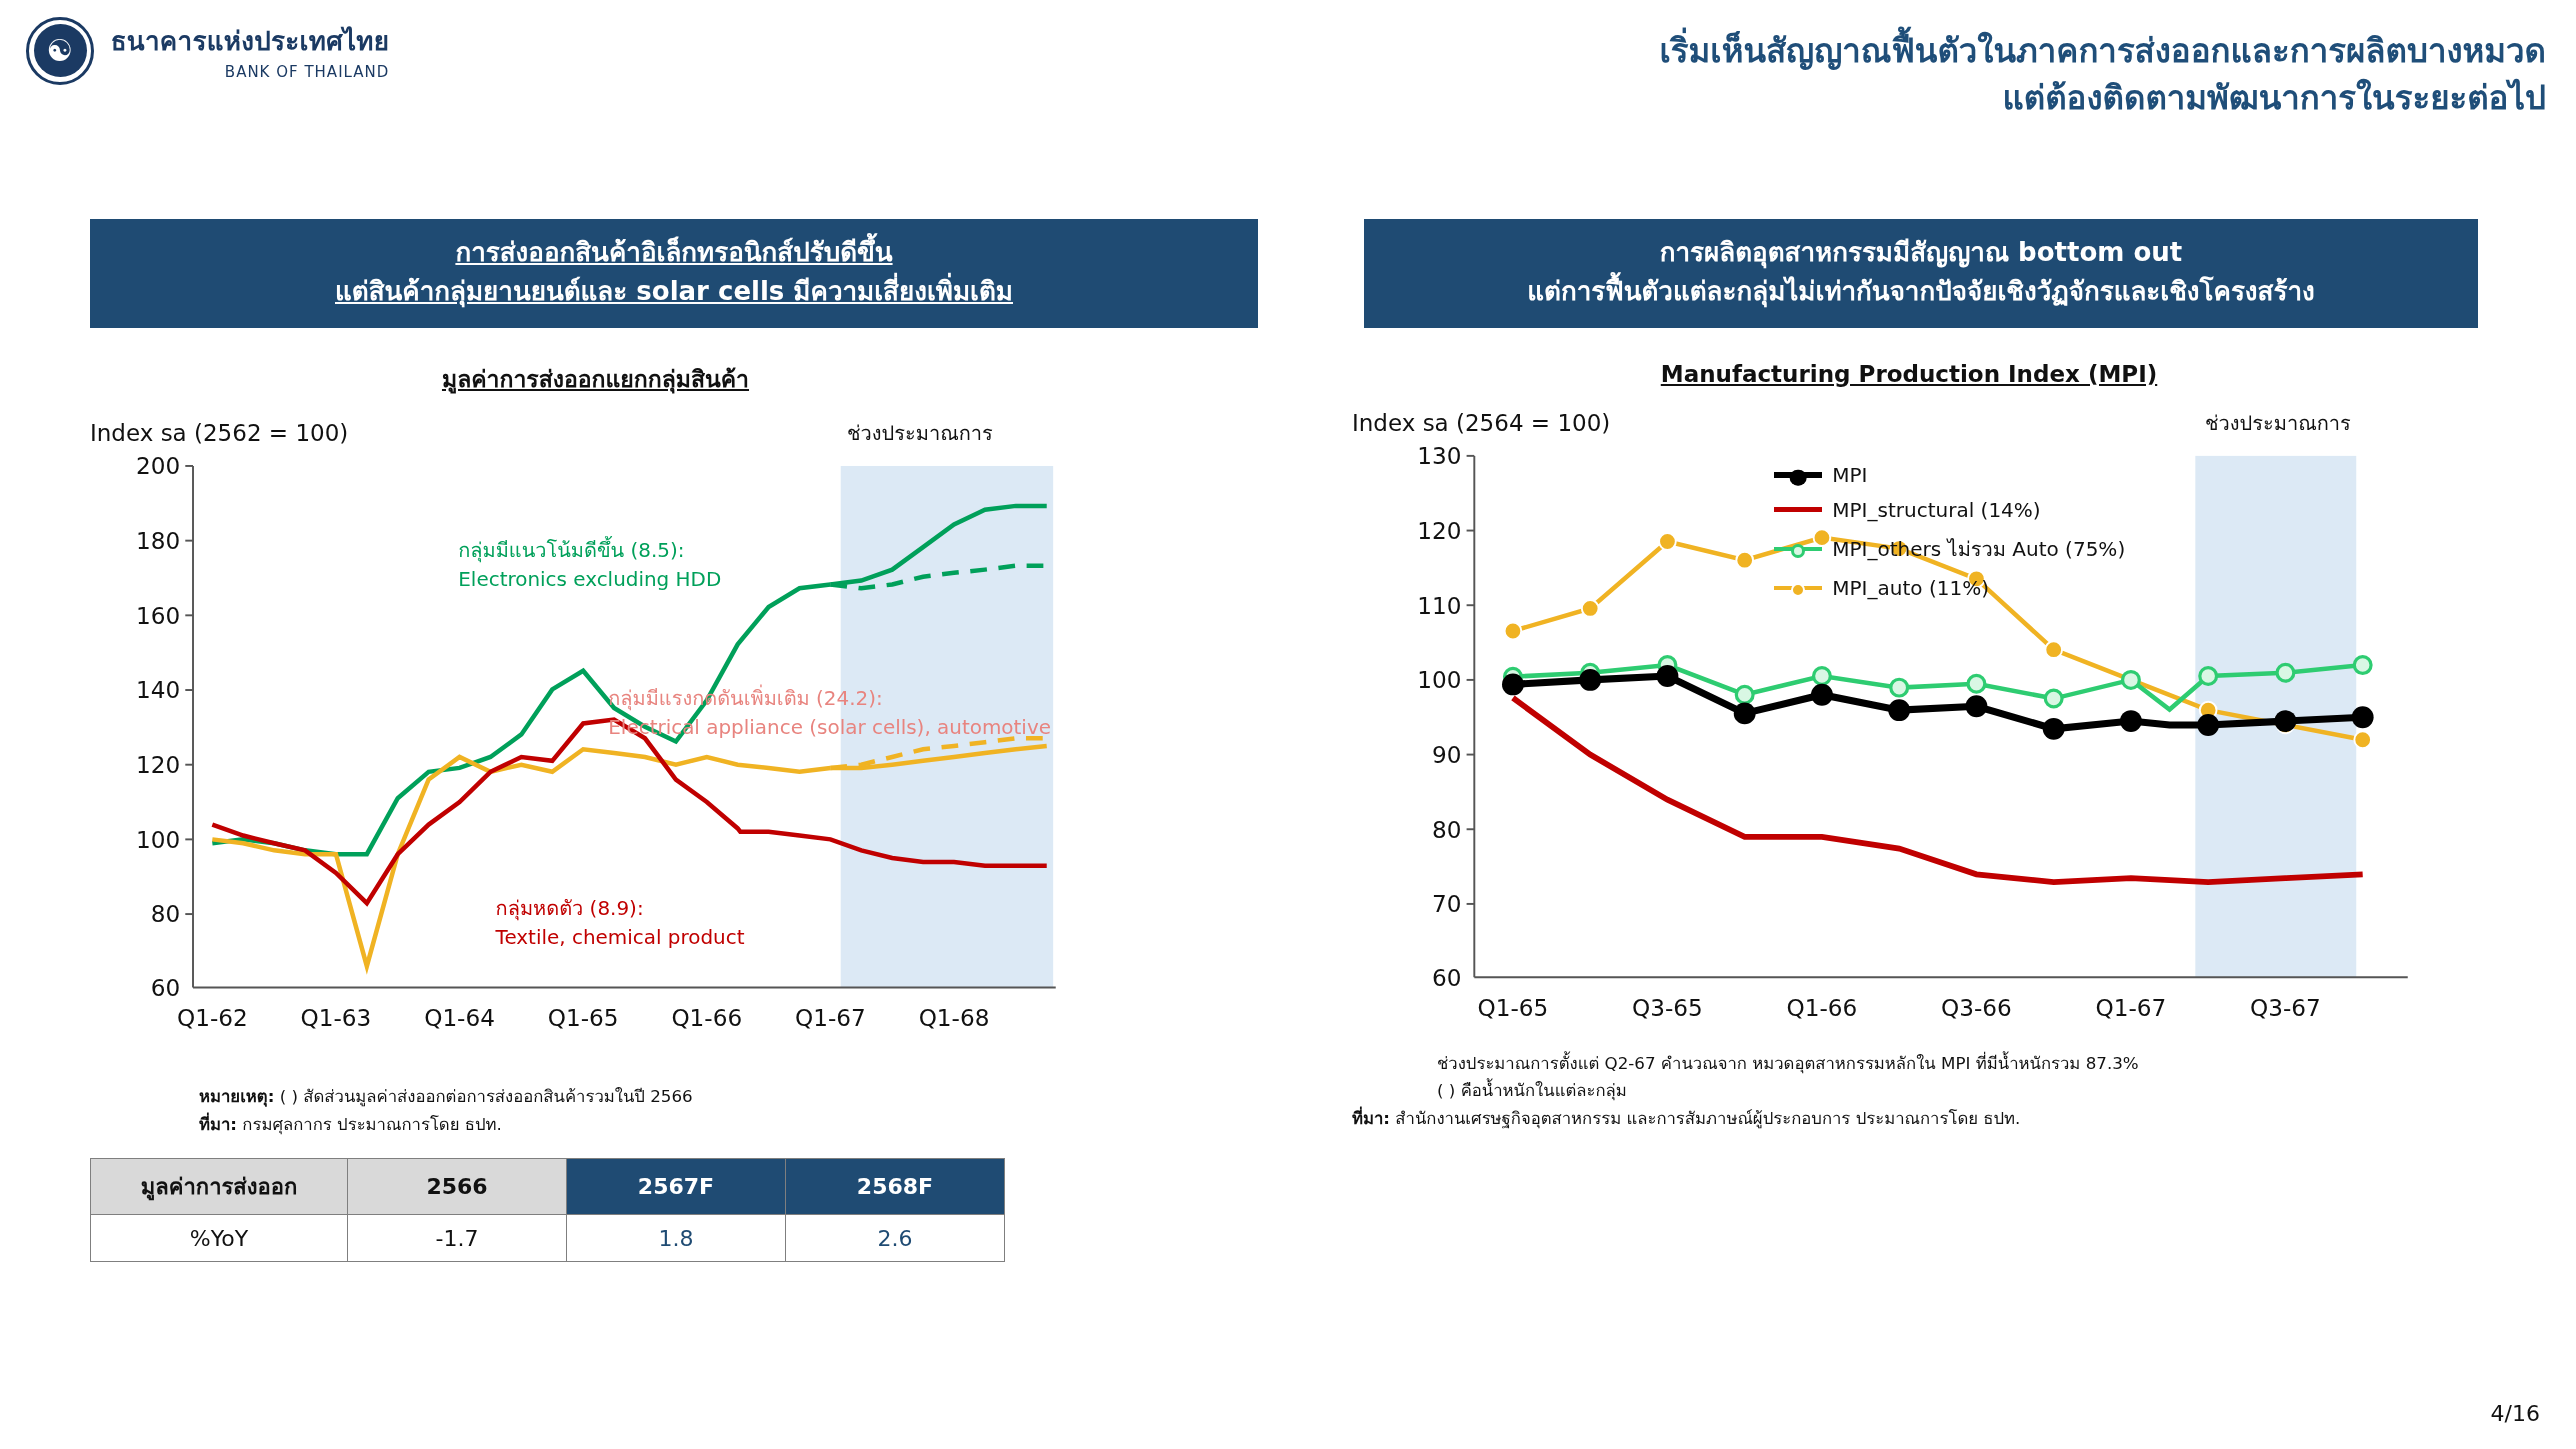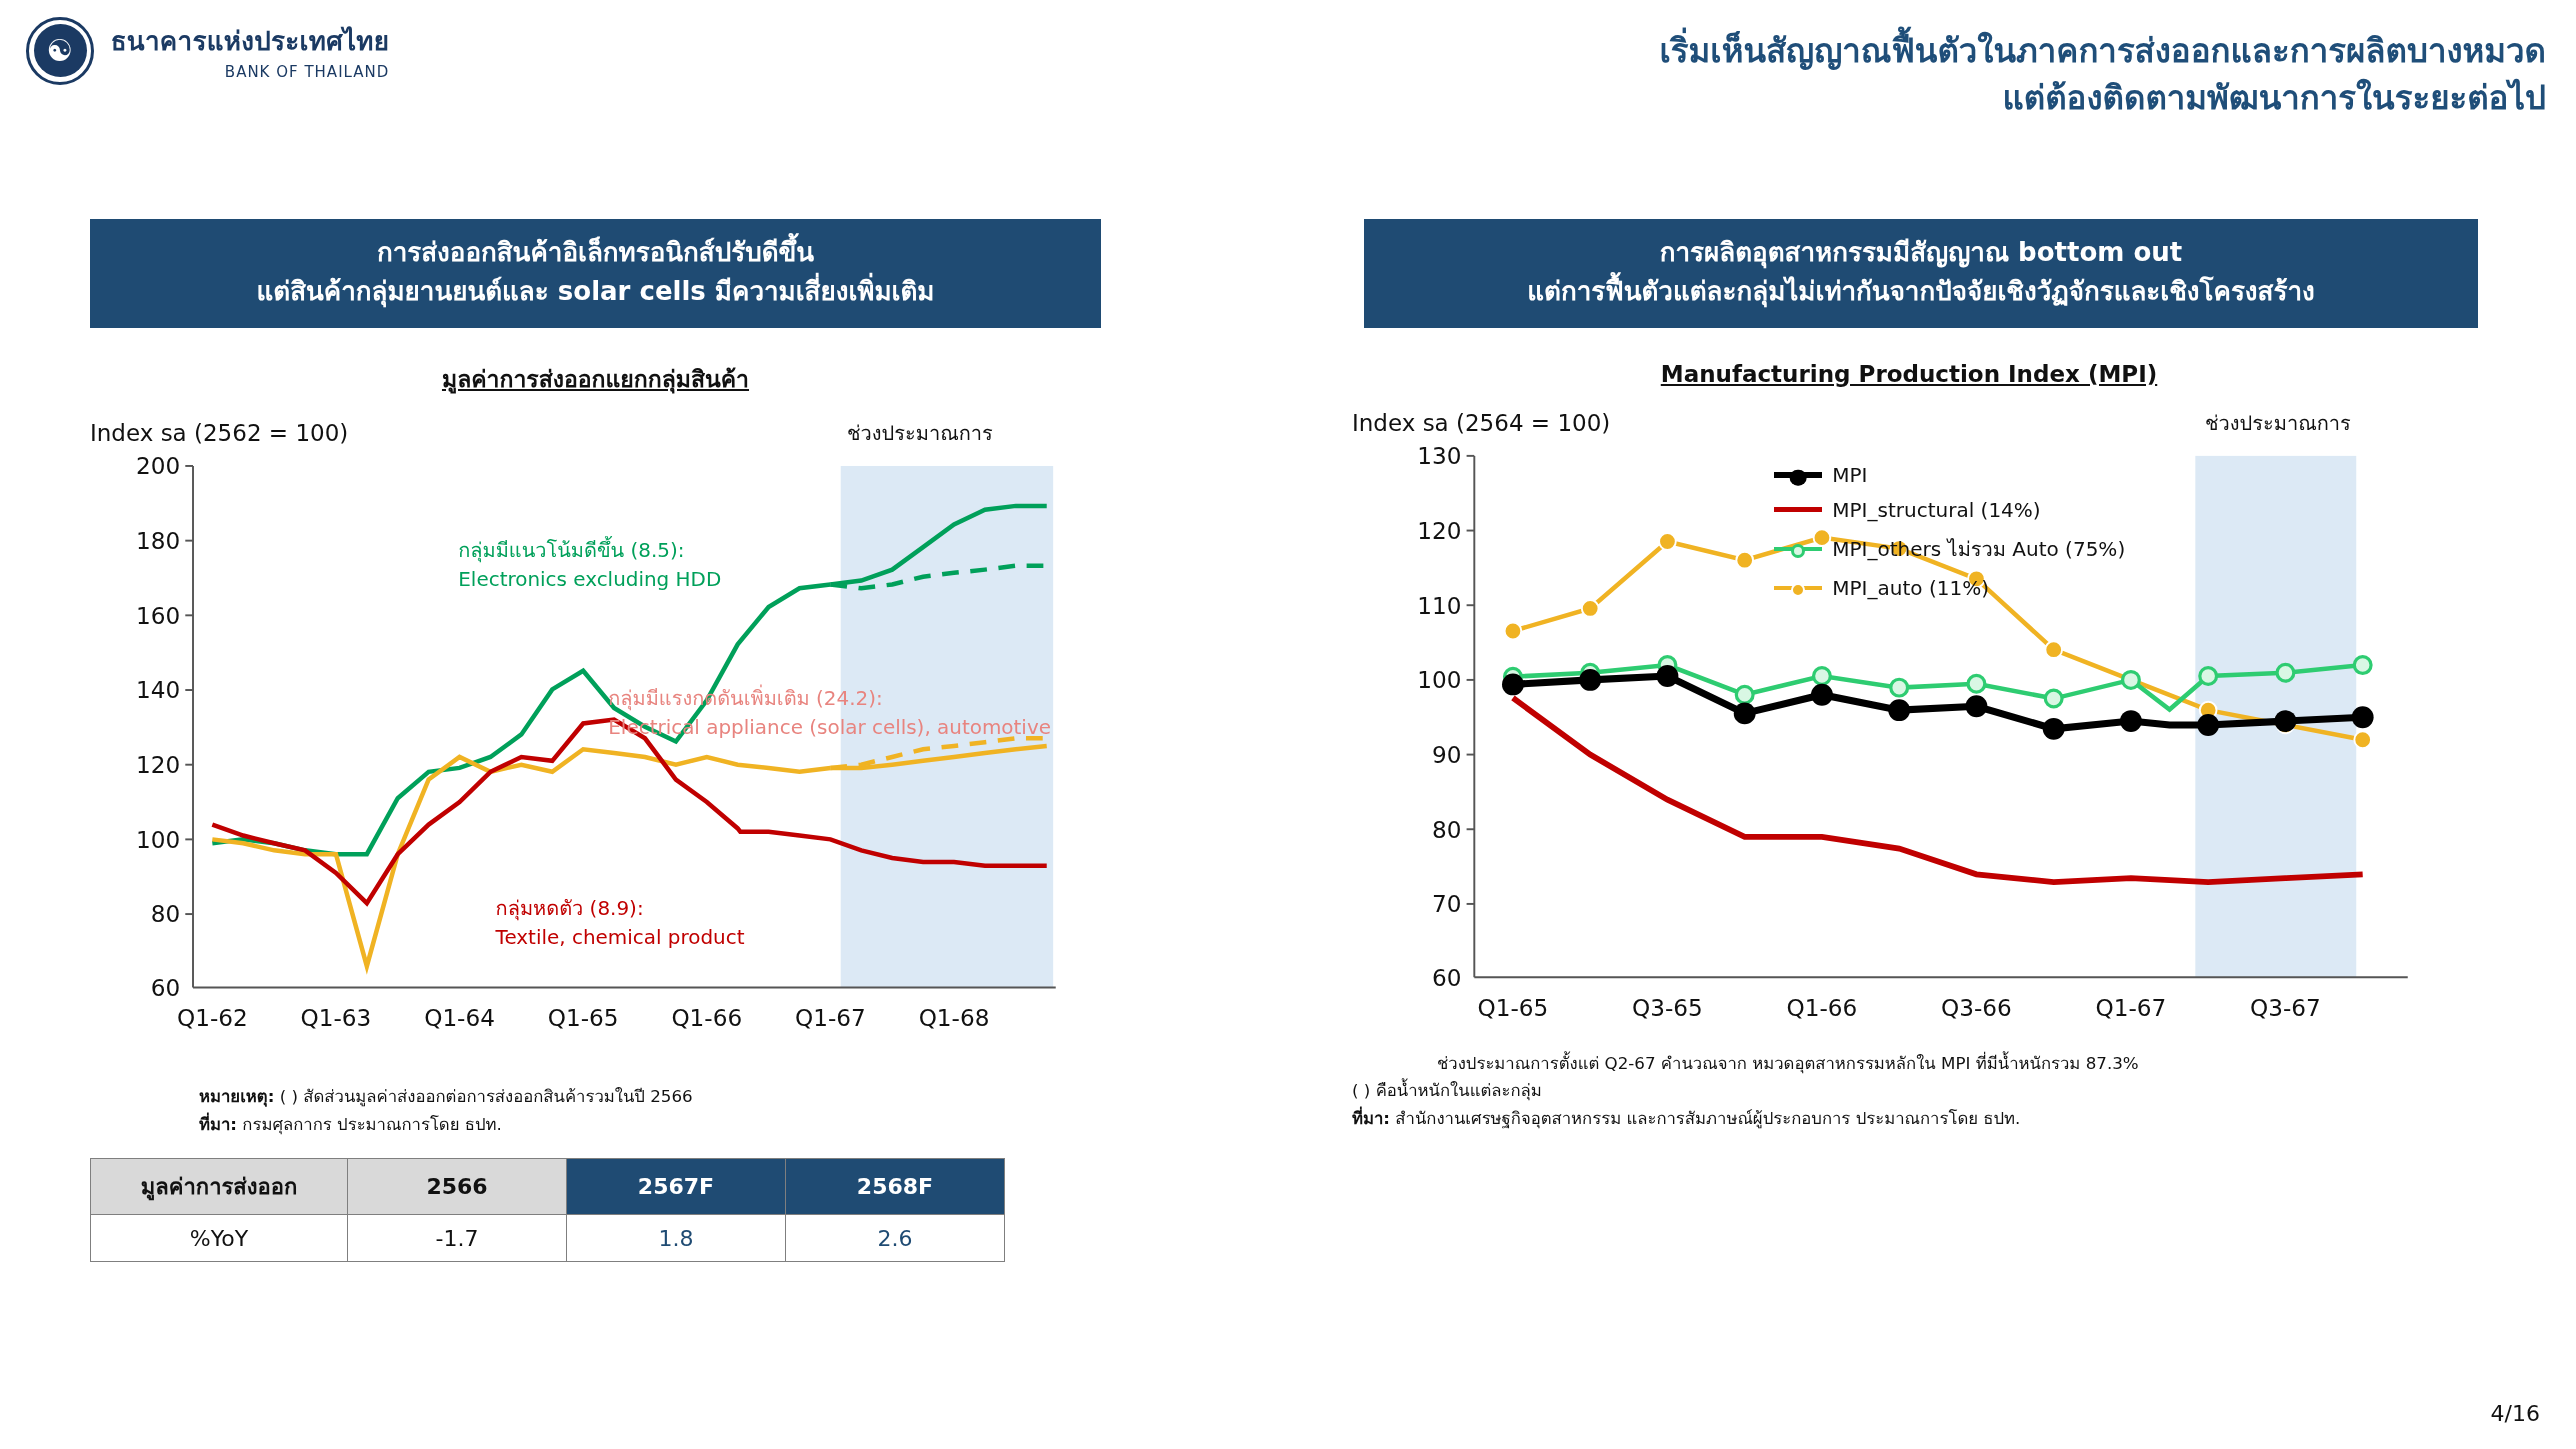--- a/index.html
+++ b/index.html
@@ -50,21 +50,21 @@
 
   .banner {
     background: #1f4b73;
     color: #ffffff;
     text-align: center;
     font-size: 26px;
     font-weight: 700;
     line-height: 1.5;
     padding: 14px 19.3px 16.7px 19.3px;
   }
-  #panel-left .banner  { width: 1011px; margin-left: 0; }
+  #panel-left .banner  { width: 1168px; margin-left: 0; text-decoration: underline; }
   #panel-right .banner { width: 1114px; margin-left: 12px; }
 
   .chart-title {
     text-align: center;
     font-size: 23px;
     font-weight: 600;
     color: #111111;
     text-decoration: underline;
     margin-top: 33px;
   }
@@ -363,21 +363,21 @@
         </span>
         <span>MPI_auto (11%)</span>
       </div>
     </div>
   </div>
 
   <div class="note" style="margin-top:-11.6px;">
     <div style="margin-left:85px;">
       <span>ช่วงประมาณการตั้งแต่ Q2-67 คำนวณจาก หมวดอุตสาหกรรมหลักใน MPI ที่มีน้ำหนักรวม 87.3%</span>
     </div>
-    <div style="">
+    <div style="margin-left:85px;">
       <span>( ) คือน้ำหนักในแต่ละกลุ่ม</span>
     </div>
     <div>
       <b>ที่มา:</b>
       <span>สำนักงานเศรษฐกิจอุตสาหกรรม และการสัมภาษณ์ผู้ประกอบการ ประมาณการโดย ธปท.</span>
     </div>
   </div>
 </div>
 
 <div class="page-num">4/16</div>

